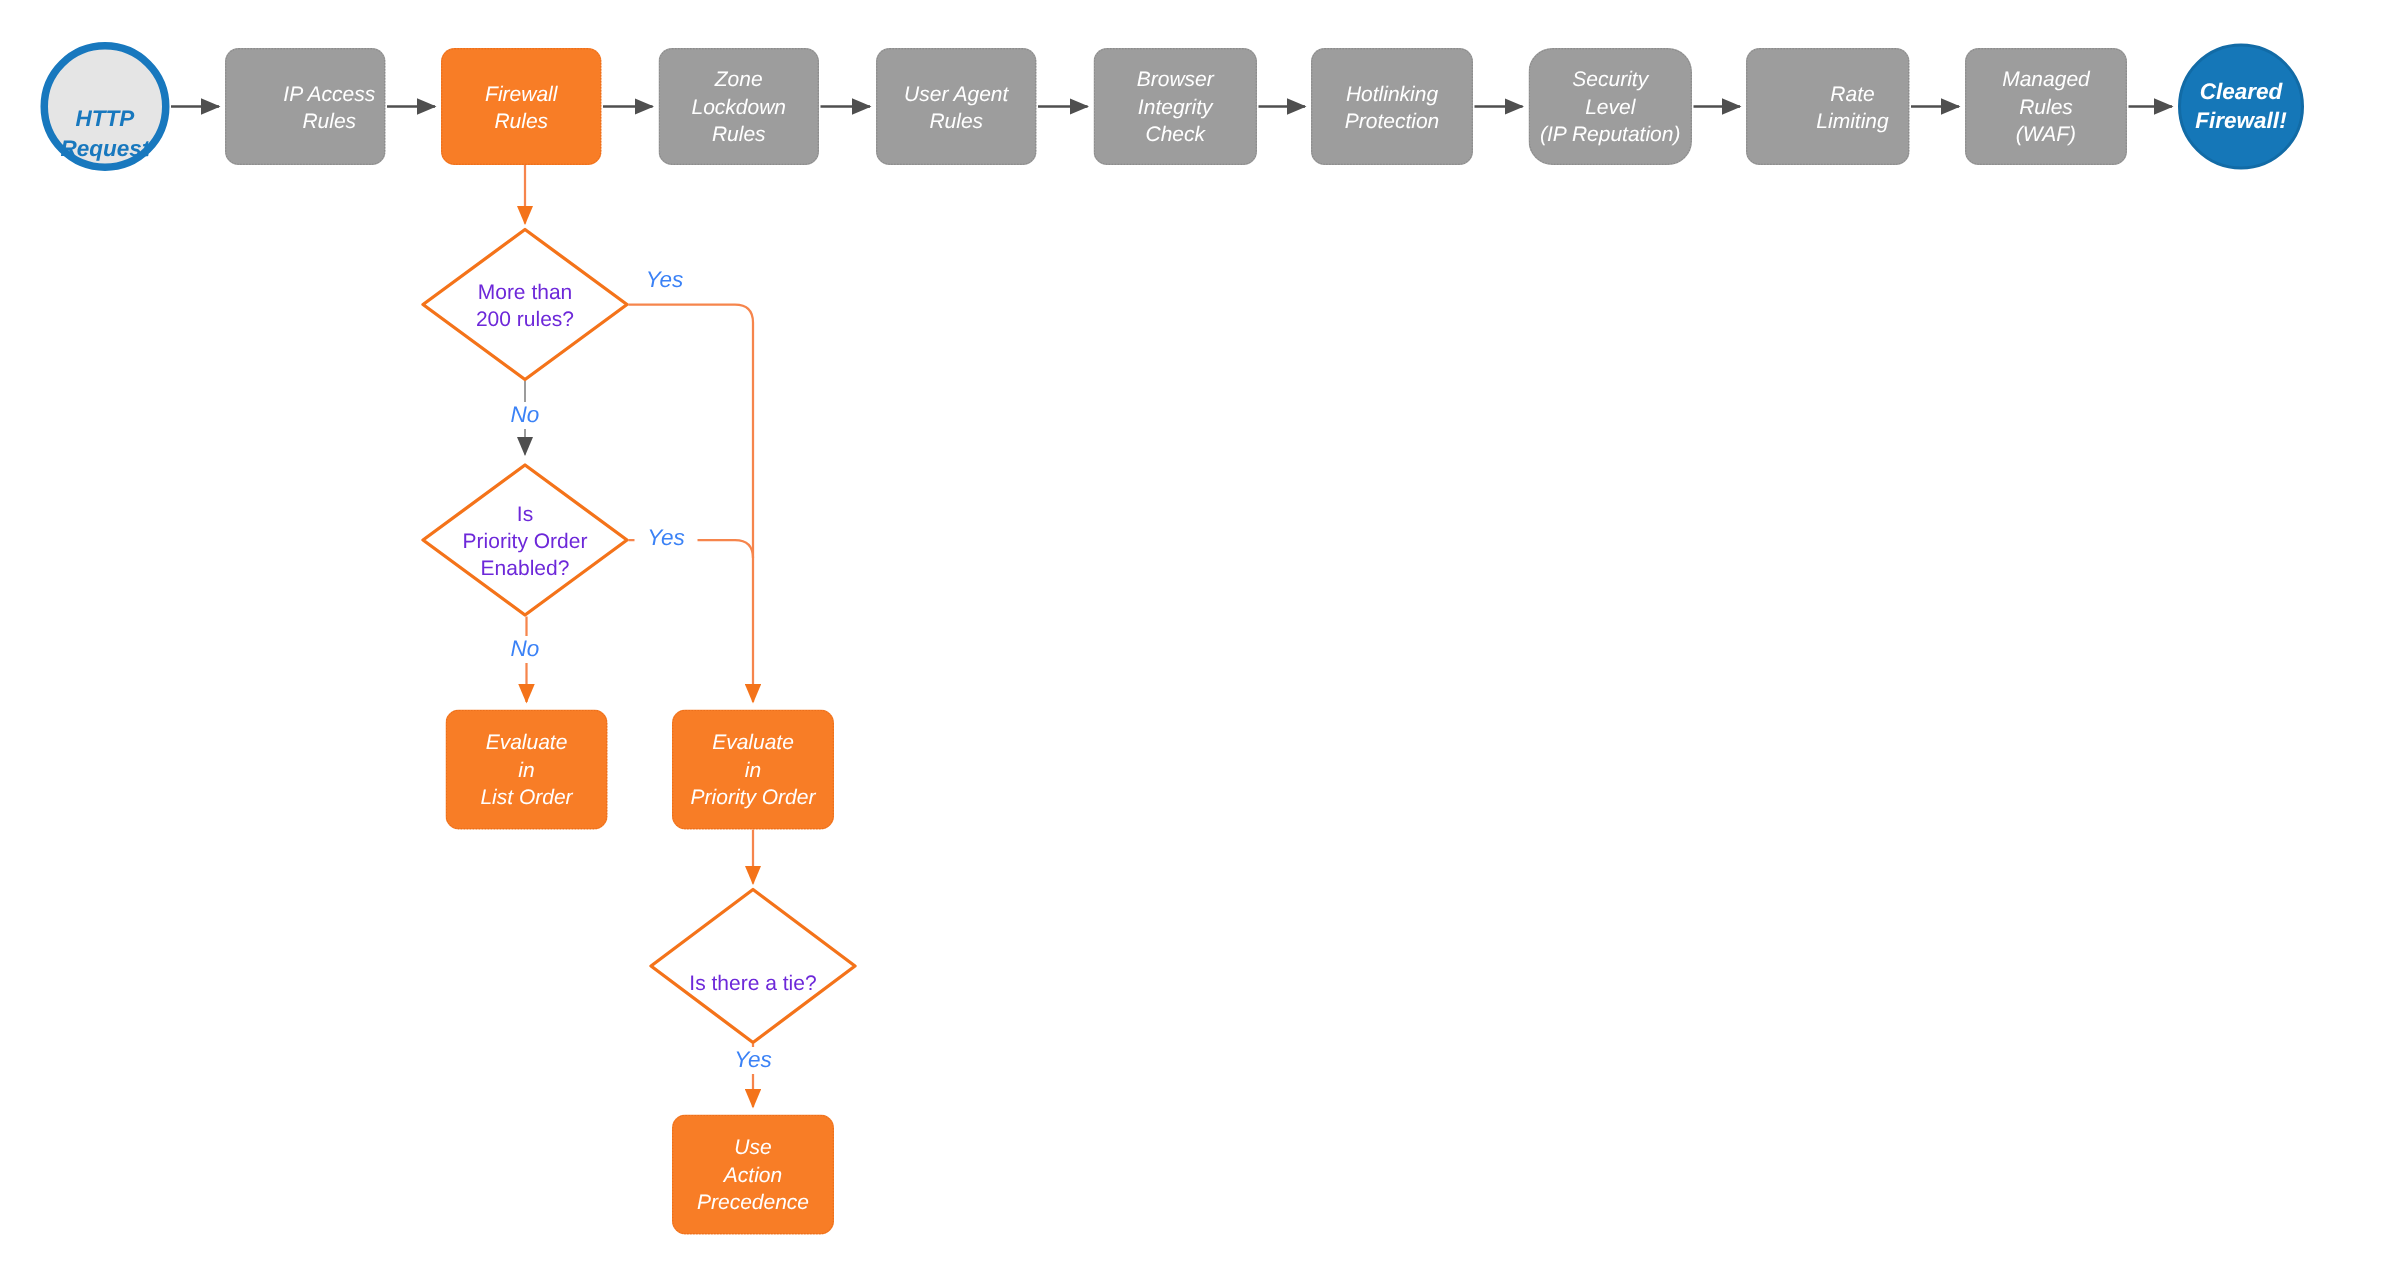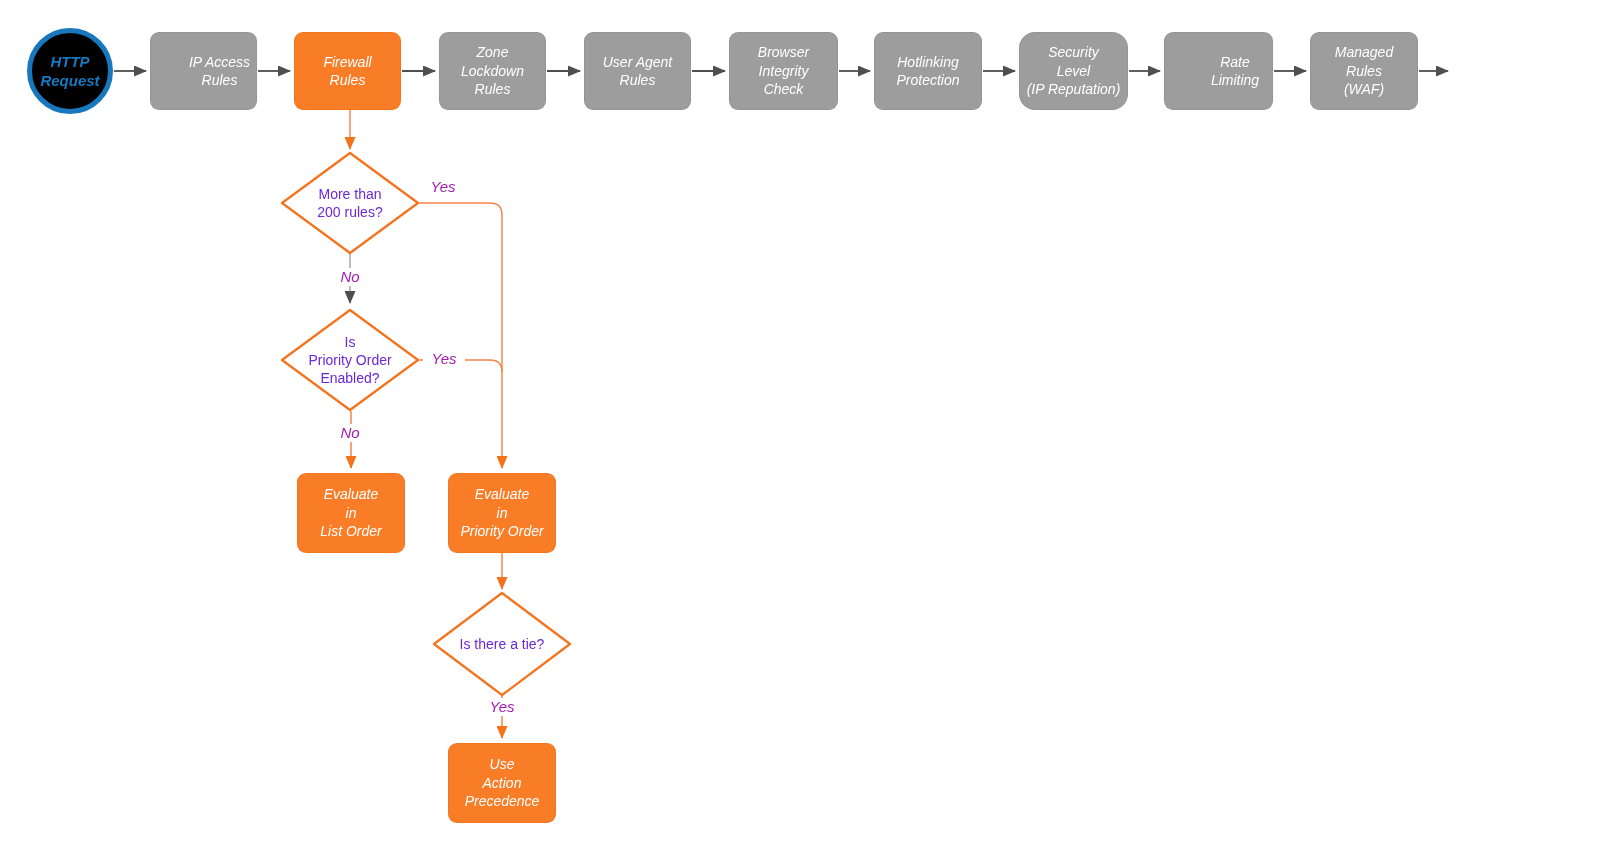--- a/index.html
+++ b/index.html
@@ -17,28 +17,28 @@
     width:107px;height:78px;border-radius:9px;color:#ffffff;
     font-style:italic;font-size:14px;line-height:1.32;
   }
   .box.gray{background:#9d9d9d;border:1px dotted #8c8c8c;}
   .box.orange{background:#f87d26;border:1px dotted #ec6f1b;}
   .box.branch{width:108px;height:80px;}
   .circle{
     border-radius:50%;font-weight:bold;font-style:italic;
     font-size:15px;line-height:1.3;
   }
-  .circle.start{width:86px;height:86px;background:#000000;border:5px solid #1878be;color:#1878be;}
+  .circle.start{width:86px;height:86px;background:#e5e5e5;border:5px solid #1878be;color:#1878be;align-items:flex-end;}
   .circle.end{width:84px;height:84px;background:#1577b8;border:2px solid #126ba6;color:#ffffff;}
   .diamond-label{
     position:absolute;display:flex;align-items:center;justify-content:center;
     text-align:center;font-size:14px;color:#6d28d9;line-height:1.3;
   }
   .edge-label{
-    position:absolute;font-style:italic;font-size:15px;color:#a21caf;
+    position:absolute;font-style:italic;font-size:15px;color:#3b82f6;
     text-align:center;line-height:1.2;
   }
   .edge-label.on-line{background:#ffffff;padding:0 3px;}
 </style>
 </head>
 <body>
 
 <div class="canvas">
 
   <svg class="wires" viewBox="0 0 1600 858">
@@ -129,33 +129,37 @@
     <span class="lbl">Rate
 Limiting</span>
   </div>
 
   <div class="node box gray" style="left:1310px;top:32px;width:108px;">
     <span class="lbl">Managed
 Rules
 (WAF)</span>
   </div>
 
+  <div class="node circle end" style="left:1452px;top:29px;">
+    <span class="lbl">Cleared
+Firewall!</span>
+  </div>
 
   <div class="diamond-label" style="left:290px;top:173px;width:120px;height:60px;">
     <span class="lbl">More than
 200 rules?</span>
   </div>
 
   <div class="diamond-label" style="left:290px;top:330px;width:120px;height:60px;">
     <span class="lbl">Is
 Priority Order
 Enabled?</span>
   </div>
 
-  <div class="diamond-label" style="left:442px;top:624px;width:120px;height:40px;">
+  <div class="diamond-label" style="left:442px;top:624px;width:120px;height:40px;align-items:flex-end;">
     <span class="lbl">Is there a tie?</span>
   </div>
 
   <div class="node box orange branch" style="left:297px;top:473px;">
     <span class="lbl">Evaluate
 in
 List Order</span>
   </div>
 
   <div class="node box orange branch" style="left:448px;top:473px;">

